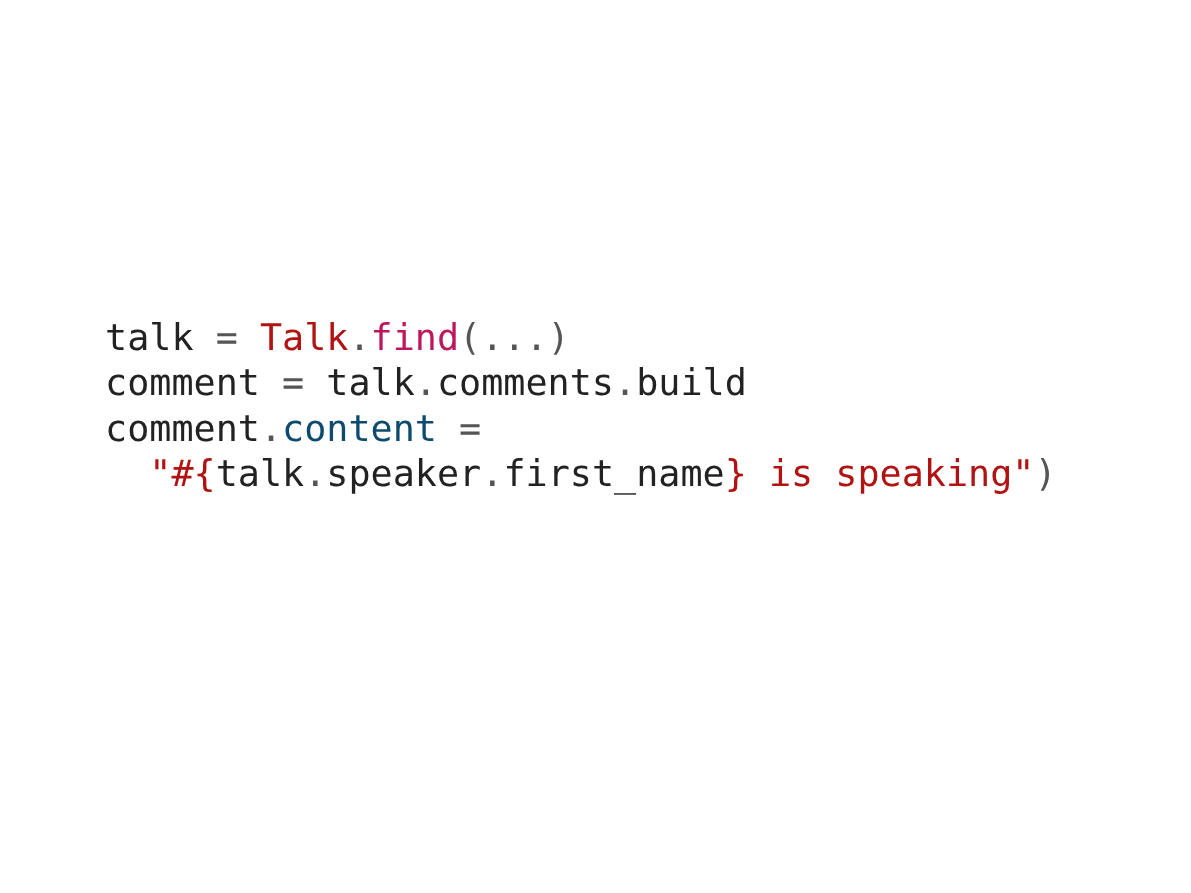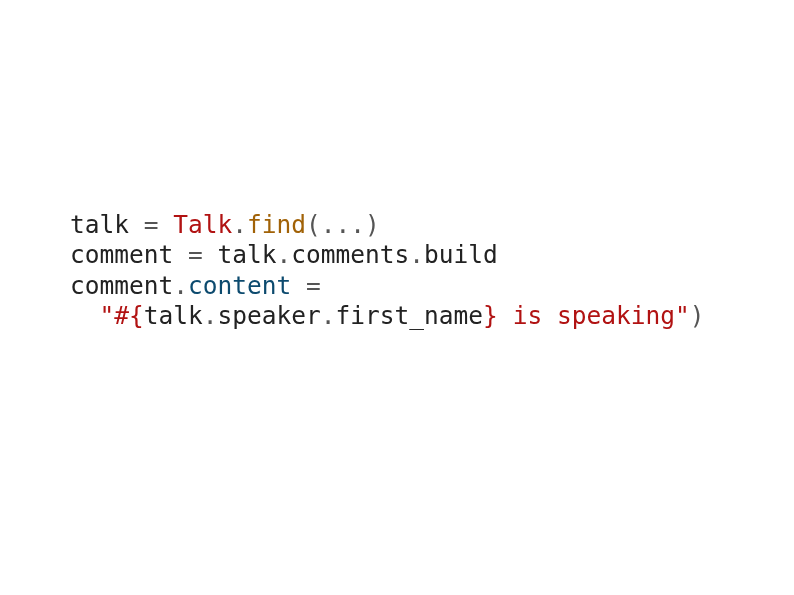--- a/index.html
+++ b/index.html
@@ -26,17 +26,17 @@
     line-height: 1.24;
     white-space: pre;
     color: #222;
   }
   .tok { display: inline; }
 </style>
 </head>
 <body>
 
 <div class="slide">
-  <pre class="code"><span class="tok" style="color: rgb(34, 34, 34);">talk </span><span class="tok" style="color: rgb(85, 85, 85);">= </span><span class="tok" style="color: rgb(177, 18, 18);">Talk</span><span class="tok" style="color: rgb(85, 85, 85);">.</span><span class="tok" style="color: #a16207;">find</span><span class="tok" style="color: rgb(85, 85, 85);">(...)</span>
+  <pre class="code"><span class="tok" style="color: rgb(34, 34, 34);">talk </span><span class="tok" style="color: rgb(85, 85, 85);">= </span><span class="tok" style="color: rgb(177, 18, 18);">Talk</span><span class="tok" style="color: rgb(85, 85, 85);">.</span><span class="tok" style="color: #be185d;">find</span><span class="tok" style="color: rgb(85, 85, 85);">(...)</span>
 <span class="tok" style="color: rgb(34, 34, 34);">comment </span><span class="tok" style="color: rgb(85, 85, 85);">= </span><span class="tok" style="color: rgb(34, 34, 34);">talk</span><span class="tok" style="color: rgb(85, 85, 85);">.</span><span class="tok" style="color: rgb(34, 34, 34);">comments</span><span class="tok" style="color: rgb(85, 85, 85);">.</span><span class="tok" style="color: rgb(34, 34, 34);">build</span>
 <span class="tok" style="color: rgb(34, 34, 34);">comment</span><span class="tok" style="color: rgb(85, 85, 85);">.</span><span class="tok" style="color: #0c4a6e;">content </span><span class="tok" style="color: rgb(85, 85, 85);">=</span>
 <span class="tok" style="color: rgb(34, 34, 34);">  </span><span class="tok" style="color: rgb(177, 18, 18);">"#{</span><span class="tok" style="color: rgb(34, 34, 34);">talk</span><span class="tok" style="color: rgb(85, 85, 85);">.</span><span class="tok" style="color: rgb(34, 34, 34);">speaker</span><span class="tok" style="color: rgb(85, 85, 85);">.</span><span class="tok" style="color: rgb(34, 34, 34);">first_name</span><span class="tok" style="color: rgb(177, 18, 18);">}</span><span class="tok" style="color: rgb(177, 18, 18);"> is speaking"</span><span class="tok" style="color: rgb(85, 85, 85);">)</span></pre>
 </div>
 
 </body></html>

